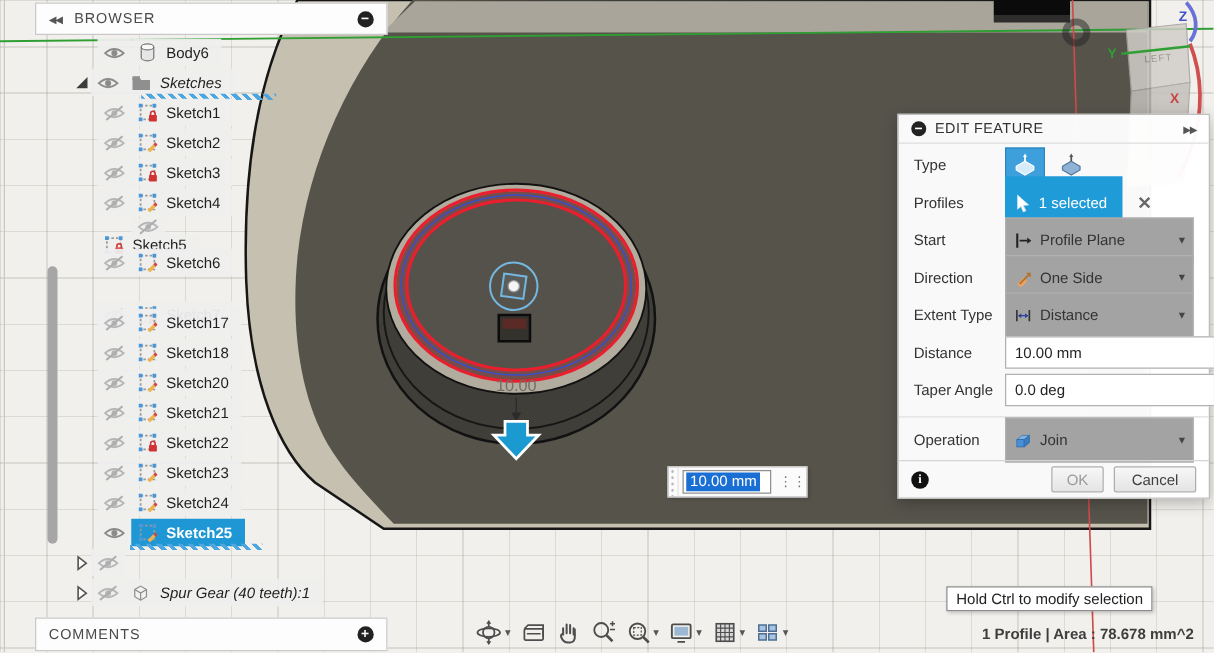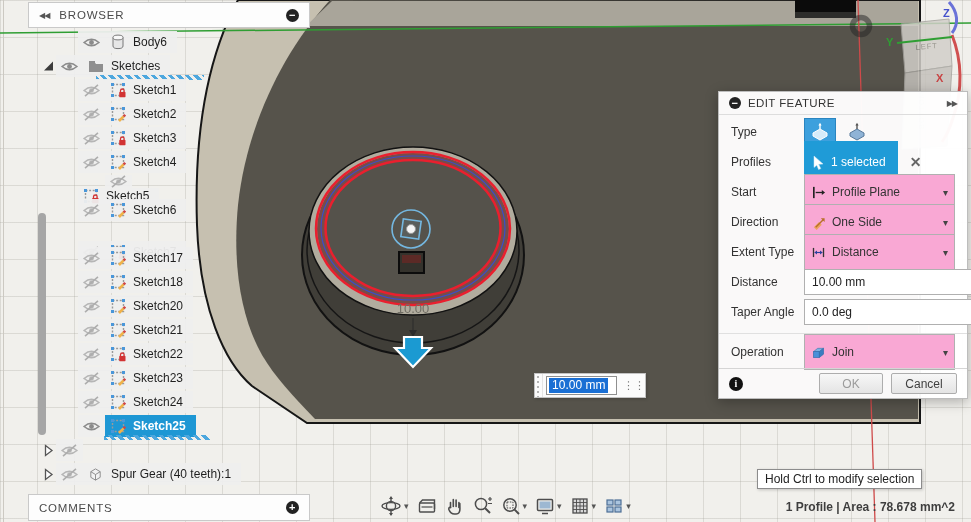--- a/index.html
+++ b/index.html
@@ -20,21 +20,21 @@
     display:flex;align-items:center;font-size:11.5px;color:#4a4a4a;letter-spacing:.8px;}
   .panelbar .ttl{flex:1;}
   .circbtn{width:13px;height:13px;border-radius:50%;background:#222;color:#fff;display:inline-flex;
     align-items:center;justify-content:center;font-size:11px;line-height:1;font-weight:bold;}
   .chev{font-size:8px;color:#555;letter-spacing:-1px;}
 
   
   .tree{position:absolute;left:0;top:0;width:320px;height:522px;font-size:12px;color:#1f1f1f;}
   .trow{position:absolute;height:22px;display:flex;align-items:center;}
   .trow .exp{width:16px;display:inline-flex;align-items:center;justify-content:center;}
-  .lvl0{left:40px;}
+  .lvl0{left:57px;font-style:italic;}
   .lvl1{left:78px;}
   .eyebox{background:rgba(238,238,238,.95);height:22px;display:inline-flex;align-items:center;
     padding:0 4px;}
   .mainbox{background:rgba(238,238,238,.95);height:22px;display:inline-flex;align-items:center;
     padding:0 10px 0 4px;gap:7px;}
   .sel .mainbox{background:#1e97d4;color:#fff;font-weight:bold;}
   .ticon{display:inline-flex;width:17px;justify-content:center;}
   .hatch{position:absolute;left:56px;bottom:-3px;width:108px;height:5px;
     background:repeating-linear-gradient(45deg,#4da7de 0 3px,transparent 3px 6px);}
   .sel .hatch{left:26px;width:106px;}
@@ -42,39 +42,39 @@
 
   
   .dialog{position:absolute;left:718px;top:91px;width:250px;height:308px;box-sizing:border-box;
     background:rgba(255,255,255,.97);border:1px solid #bdbdbd;box-shadow:0 3px 12px rgba(0,0,0,.28);
     font-size:12px;color:#333;}
   .dhead{position:absolute;left:0;top:0;right:0;height:22px;border-bottom:1px solid #ddd;
     display:flex;align-items:center;padding:0 10px;gap:7px;letter-spacing:.4px;font-size:11.5px;}
   .dhead .ttl{flex:1;color:#333;}
   .drow{position:absolute;left:12px;right:12px;height:26px;display:flex;align-items:center;}
   .dlabel{width:73px;flex:none;}
-  .dd{flex:1;height:36px;box-sizing:border-box;border:1px solid #b0b0b0;background:#f9a8d4;
+  .dd{flex:1;height:36px;box-sizing:border-box;border:1px solid #b0b0b0;background:#a3a3a3;
     display:flex;align-items:center;gap:6px;padding:0 6px;}
   .dd .caret{margin-left:auto;font-size:10px;color:#444;}
   .tin{flex:1;height:26px;box-sizing:border-box;border:1px solid #b0b0b0;background:#fff;
     font-family:"Liberation Sans",sans-serif;font-size:12px;color:#222;padding:0 7px;}
   .typebtn{width:32px;height:28px;box-sizing:border-box;border:1px solid transparent;background:transparent;
     display:inline-flex;align-items:center;justify-content:center;padding:0;margin-right:5px;}
   .typebtn.on{background:#3da0dd;border-color:#2a85c0;}
   .profbtn{height:42px;background:#1f9bd7;color:#fff;display:inline-flex;align-items:center;
     gap:6px;padding:0 12px 0 8px;font-size:12px;}
   .clearx{margin-left:12px;color:#666;font-size:14px;font-weight:bold;}
   .divider{position:absolute;left:0;right:0;top:241px;height:1px;background:#e0e0e0;}
   .dfoot{position:absolute;left:0;right:0;bottom:0;height:30px;border-top:1px solid #d5d5d5;
     display:flex;align-items:center;padding:0 10px;gap:8px;box-sizing:border-box;}
   .infoi{width:14px;height:14px;border-radius:50%;background:#111;color:#fff;font-size:10px;
     font-family:"Liberation Serif",serif;font-weight:bold;display:inline-flex;align-items:center;justify-content:center;}
   .btn{height:21px;background:linear-gradient(#f7f7f7,#e4e4e4);border:1px solid #adadad;
     font-size:12px;border-radius:2px;font-family:"Liberation Sans",sans-serif;}
-  .btn.ok{width:64px;color:#9b9b9b;margin-left:auto;}
+  .btn.ok{width:42px;color:#9b9b9b;margin-left:auto;}
   .btn.cancel{width:66px;color:#3f3f3f;}
 
   
   .tooltip{position:absolute;left:757px;top:469px;background:#fff;border:1px solid #8c8c8c;
     font-size:12px;color:#222;padding:2px 7px;box-shadow:1px 1px 3px rgba(0,0,0,.2);white-space:nowrap;}
   .status{position:absolute;left:705px;top:500px;width:250px;text-align:right;font-size:12px;
     font-weight:bold;color:#3e3e3e;}
   .dimfloat{position:absolute;left:534px;top:373px;width:112px;height:25px;background:#fbfbfb;
     border:1px solid #c3c3c3;box-sizing:border-box;box-shadow:1px 1px 3px rgba(0,0,0,.18);
     display:flex;align-items:center;}

